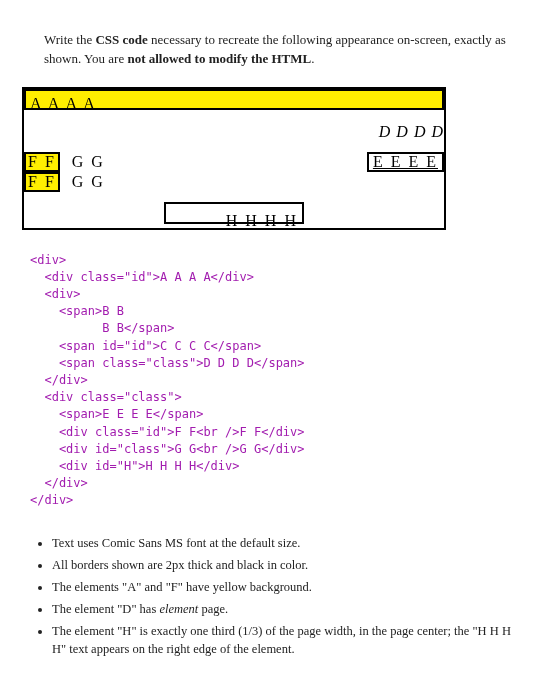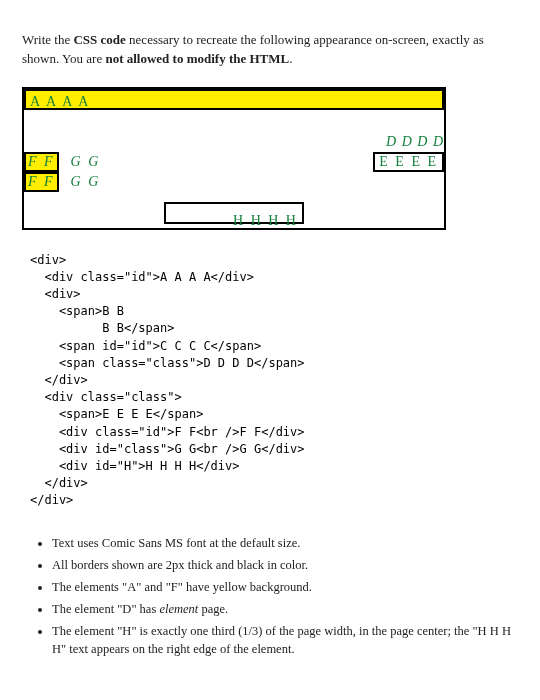--- a/index.html
+++ b/index.html
@@ -5,28 +5,28 @@
     * { box-sizing: border-box; }
     body {
       margin: 0;
       padding: 18px 22px;
       font-family: Georgia, 'Times New Roman', serif;
       font-size: 13px;
       line-height: 1.45;
       color: #222;
       width: 540px;
     }
-    .intro { margin-bottom: 18px; }
+    .intro { margin-bottom: 18px; margin-left: 22px; }
     .intro strong { font-weight: bold; }
 
     
     .appearance {
       font-family: 'Comic Sans MS', cursive;
-      font-size: 14px;
-      color: #15803d;
+      font-size: 16px;
+      color: #000000;
       width: 424px;
       border: 2px solid #000;
       position: relative;
       margin-bottom: 22px;
     }
     .yellow { background: #ffee00; }
     .cell-border { border: 2px solid #000; }
     .row-a {
       height: 21px;
       padding: 1px 4px;
@@ -35,36 +35,35 @@
     .row-bc {
       position: relative;
       height: 42px;
     }
     .row-bc .c-text, .row-bc .d-text {
       position: absolute;
       right: 0;
       letter-spacing: 1px;
     }
     .row-bc .c-text { top: 4px; }
-    .row-bc .d-text { top: 22px; font-style: italic; }
+    .row-bc .d-text { top: 10px; font-style: italic; }
     .row-efg {
       position: relative;
       height: 50px;
     }
     .efg-left {
       position: absolute;
       left: 0; top: 0;
       width: 104px;
       height: 40px;
     }
     .efg-left .line1, .efg-left .line2 {
       display: flex;
       height: 20px;
       align-items: center;
-      font-style: italic;
     }
     .fblock {
       display: inline-block;
       background: #ffee00;
       border: 2px solid #000;
       padding: 0 2px;
       letter-spacing: 2px;
       height: 20px;
       line-height: 16px;
     }
@@ -76,20 +75,21 @@
       line-height: 20px;
     }
     .efg-right {
       position: absolute;
       right: 0; top: 0;
       height: 20px;
       border: 2px solid #000;
       padding: 0 4px;
       letter-spacing: 2px;
       line-height: 16px;
+      text-decoration: underline;
     }
     .row-h {
       position: relative;
       height: 26px;
     }
     .hbox {
       position: absolute;
       left: 33.333%;
       width: 33.333%;
       top: 0;
@@ -101,21 +101,21 @@
       line-height: 18px;
     }
 
     
     pre.code {
       font-family: 'Courier New', monospace;
       font-size: 12px;
       line-height: 1.35;
       white-space: pre;
       margin: 0 0 24px 8px;
-      color: #000000;
+      color: #a21caf;
     }
 
     
     ul.notes {
       margin: 13px 0 0 30px;
       padding: 0;
     }
     ul.notes li {
       margin-bottom: 4px;
       font-size: 12.5px;

